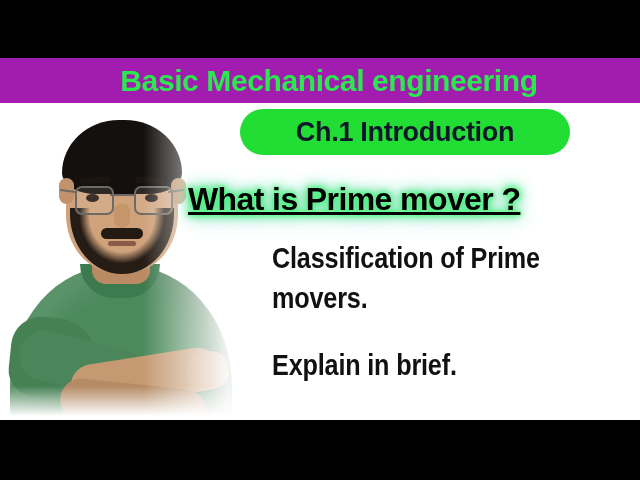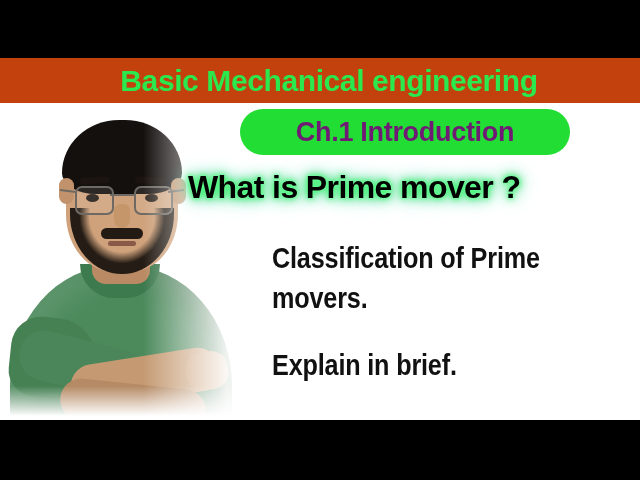--- a/index.html
+++ b/index.html
@@ -42,21 +42,21 @@
     width: 640px; height: 362px;
     background: #ffffff;
     overflow: hidden;
   }
 
   
   .title-banner {
     position: absolute;
     left: 0; top: 0;
     width: 640px; height: 45px;
-    background: #c2410c;
+    background: #a21caf;
     display: flex;
     align-items: center;
     justify-content: center;
     z-index: 4;
   }
   .title-text {
     font-size: 30px;
     font-weight: bold;
     color: #2ae84d;
     letter-spacing: -0.4px;
@@ -281,34 +281,35 @@
     background: #22dd33;
     border-radius: 24px;
     display: flex;
     align-items: center;
     justify-content: center;
     z-index: 5;
   }
   .chapter-text {
     font-size: 27px;
     font-weight: bold;
-    color: #701a75;
+    color: #0f172a;
     letter-spacing: -0.3px;
     white-space: nowrap;
     line-height: 1;
   }
 
   
   .headline {
     position: absolute;
     left: 188px; top: 113px;
     width: 446px; height: 44px;
     display: flex;
-    align-items: flex-start;
+    align-items: flex-end;
     z-index: 5;
+    text-decoration: underline;
   }
   .headline-text {
     font-size: 32px;
     font-weight: bold;
     color: #000000;
     letter-spacing: -0.6px;
     white-space: nowrap;
     line-height: 1;
     text-shadow:
       0 0 2px #7dffa0,

